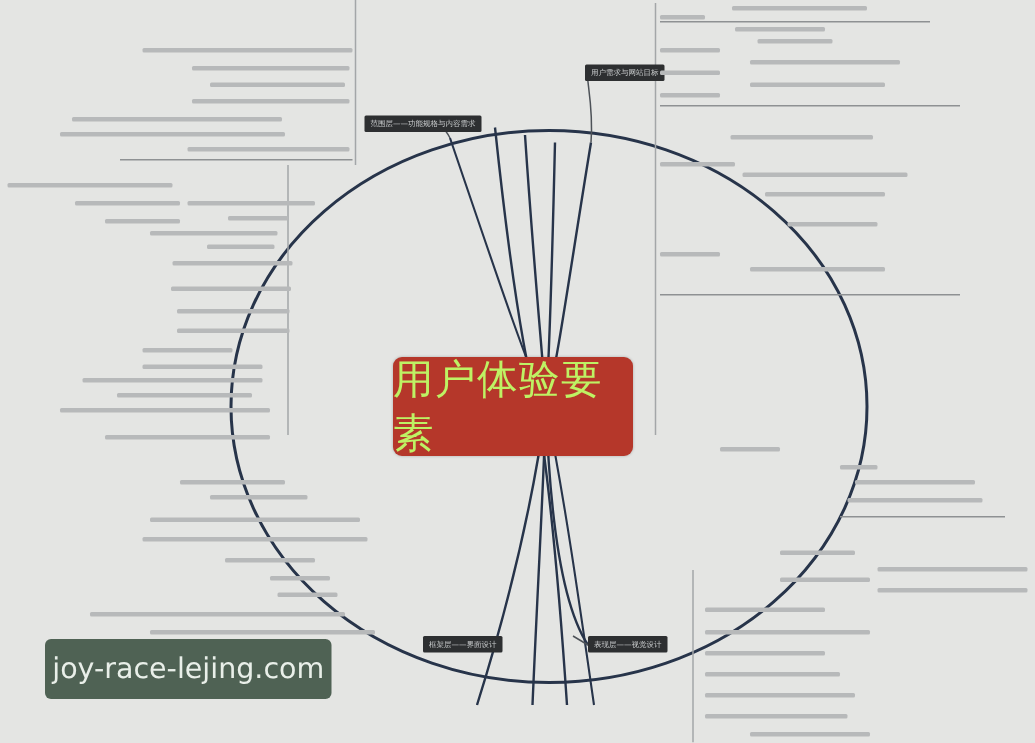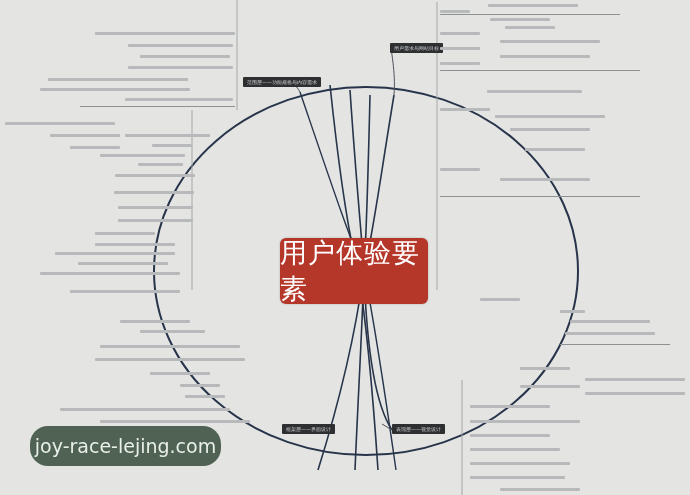--- a/index.html
+++ b/index.html
@@ -1,32 +1,32 @@
 <!DOCTYPE html>
 <html><head>
 <meta charset="utf-8">
 <style>
   html, body { margin:0; padding:0; }
   body { width:690px; height:495px; background:#e4e5e3; position:relative; overflow:hidden; font-family:"DejaVu Sans", sans-serif; }
   #mindmap { position:absolute; left:0; top:0; width:690px; height:495px; }
   .central {
-    position:absolute; left:280px; top:238px; width:148px; height:66px;
-    background:#b5372a; border-radius:6px; color:#ffffff;
+    position:absolute; left:262px; top:238px; width:160px; height:66px;
+    background:#b5372a; border-radius:6px; color:#bef264;
     display:flex; align-items:center; justify-content:center;
     font-size:27px; letter-spacing:1px; box-shadow:0 0 2px rgba(0,0,0,.25);
   }
   .branch-label {
     position:absolute; background:#2d2f31; color:#c9cccd; font-size:5px;
     padding:2px 4px; border-radius:1px; white-space:nowrap;
   }
   .leaf { position:absolute; height:1px; background:#8e9193; }
   .leaf-text { position:absolute; height:3px; background:#b7b9ba; border-radius:1px; }
   .watermark {
     position:absolute; left:30px; top:426px; width:191px; height:40px;
-    background:#4f6254; border-radius:18px; color:#e9efe9;
+    background:#4f6254; border-radius:4px; color:#e9efe9;
     font-family:"DejaVu Sans", sans-serif; font-size:19px;
     display:flex; align-items:center; justify-content:center;
   }
 </style>
 </head>
 <body>
 
 <div id="mindmap">
   <svg width="690" height="495" style="position:absolute;left:0;top:0;">
 

